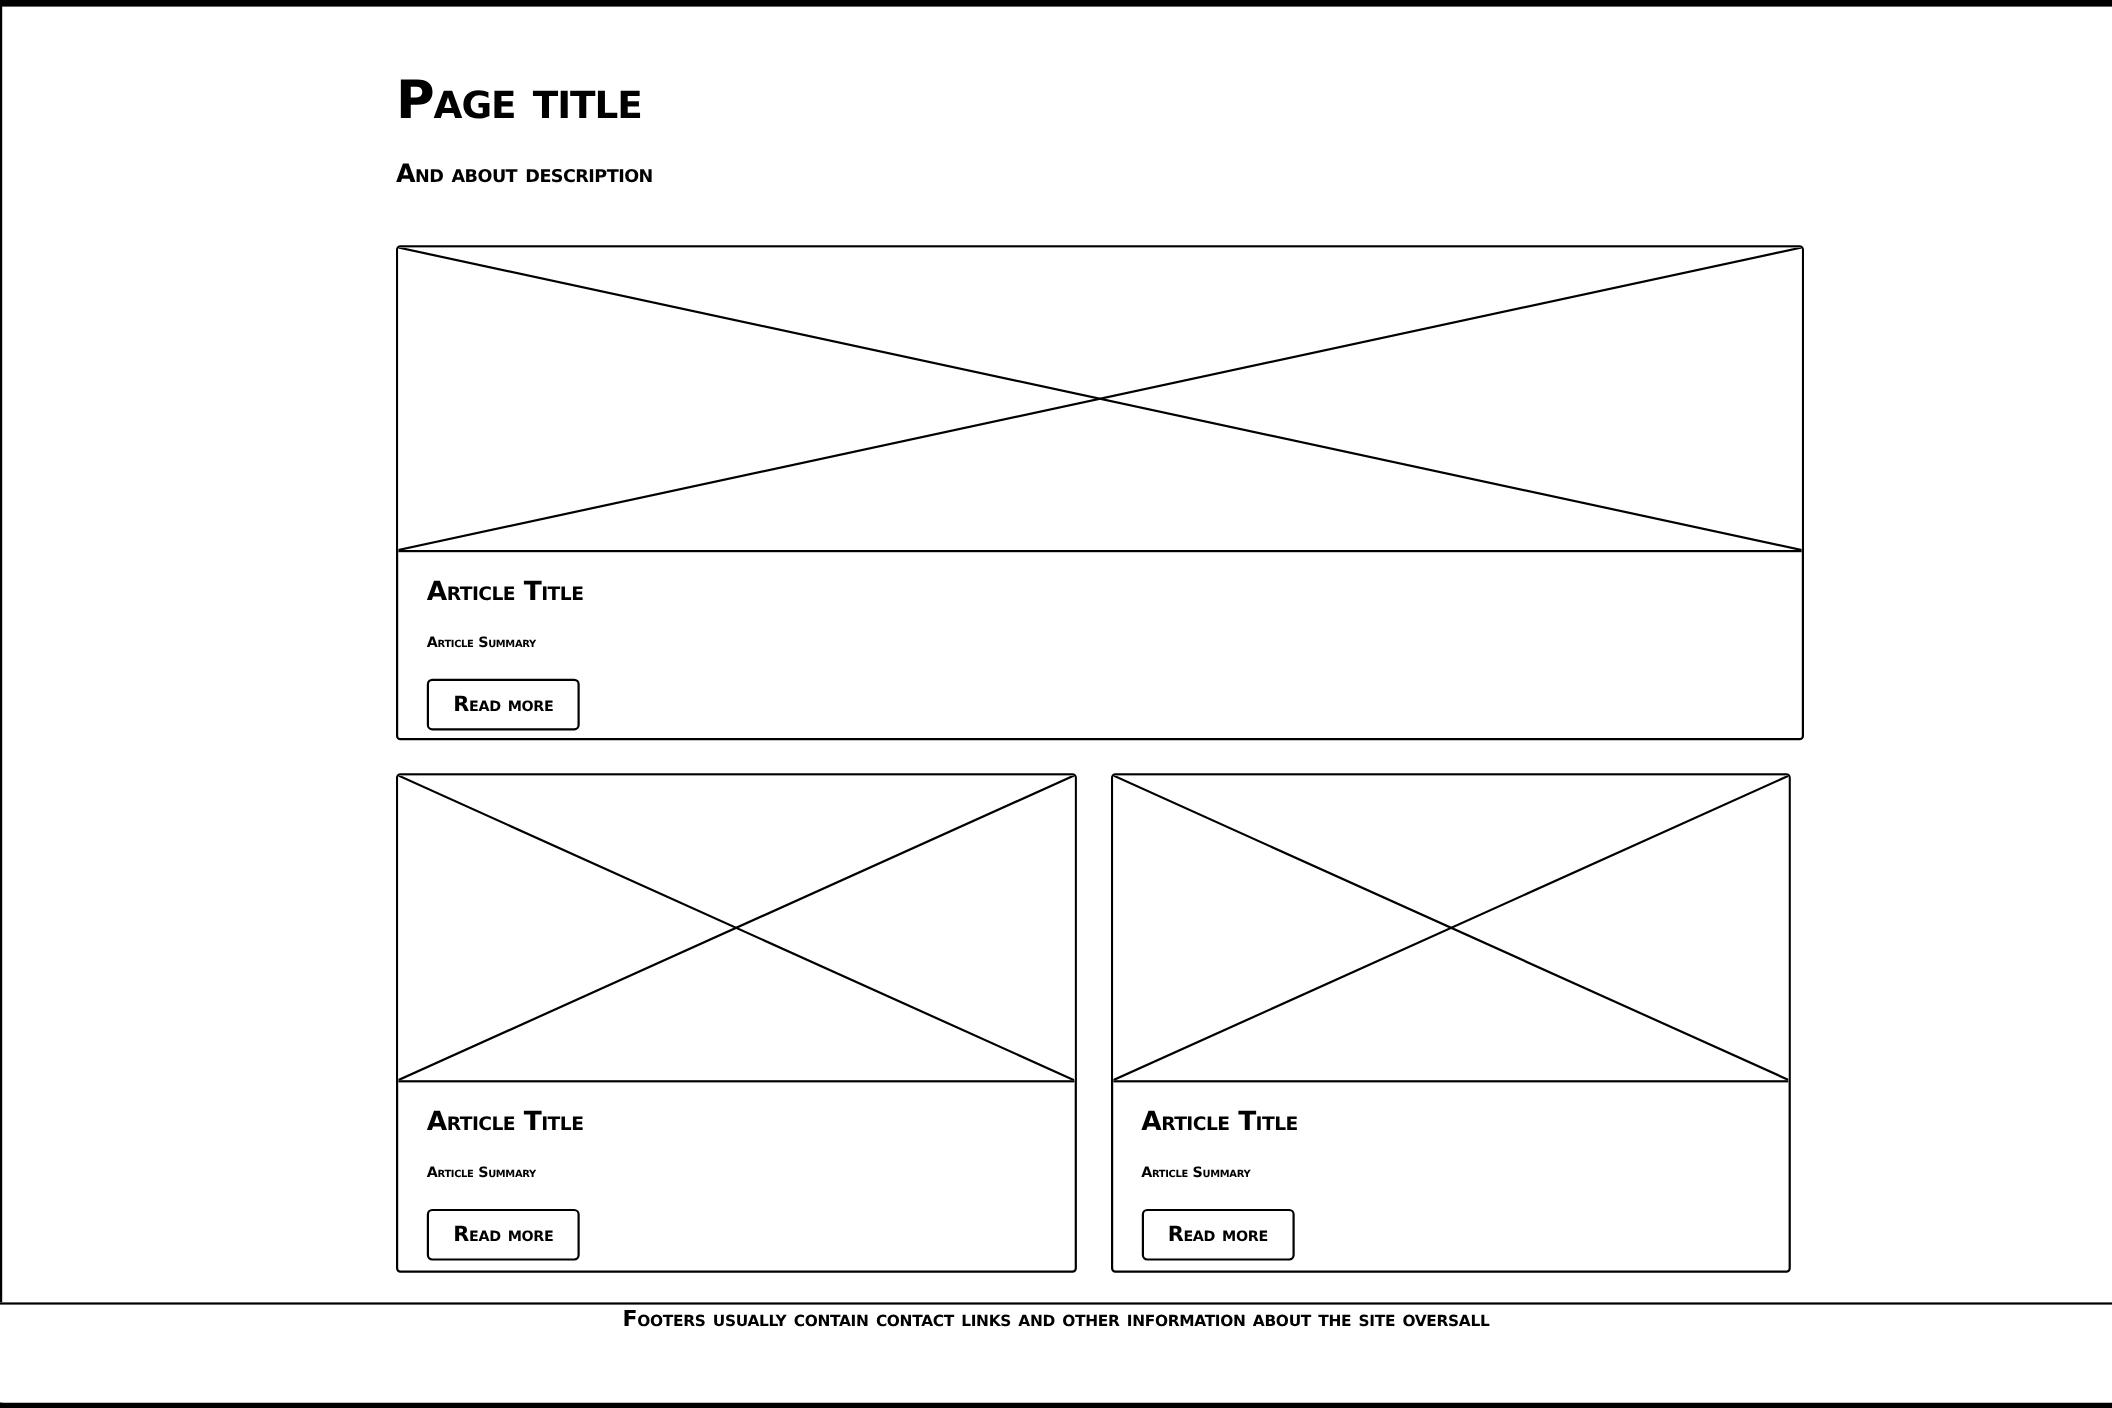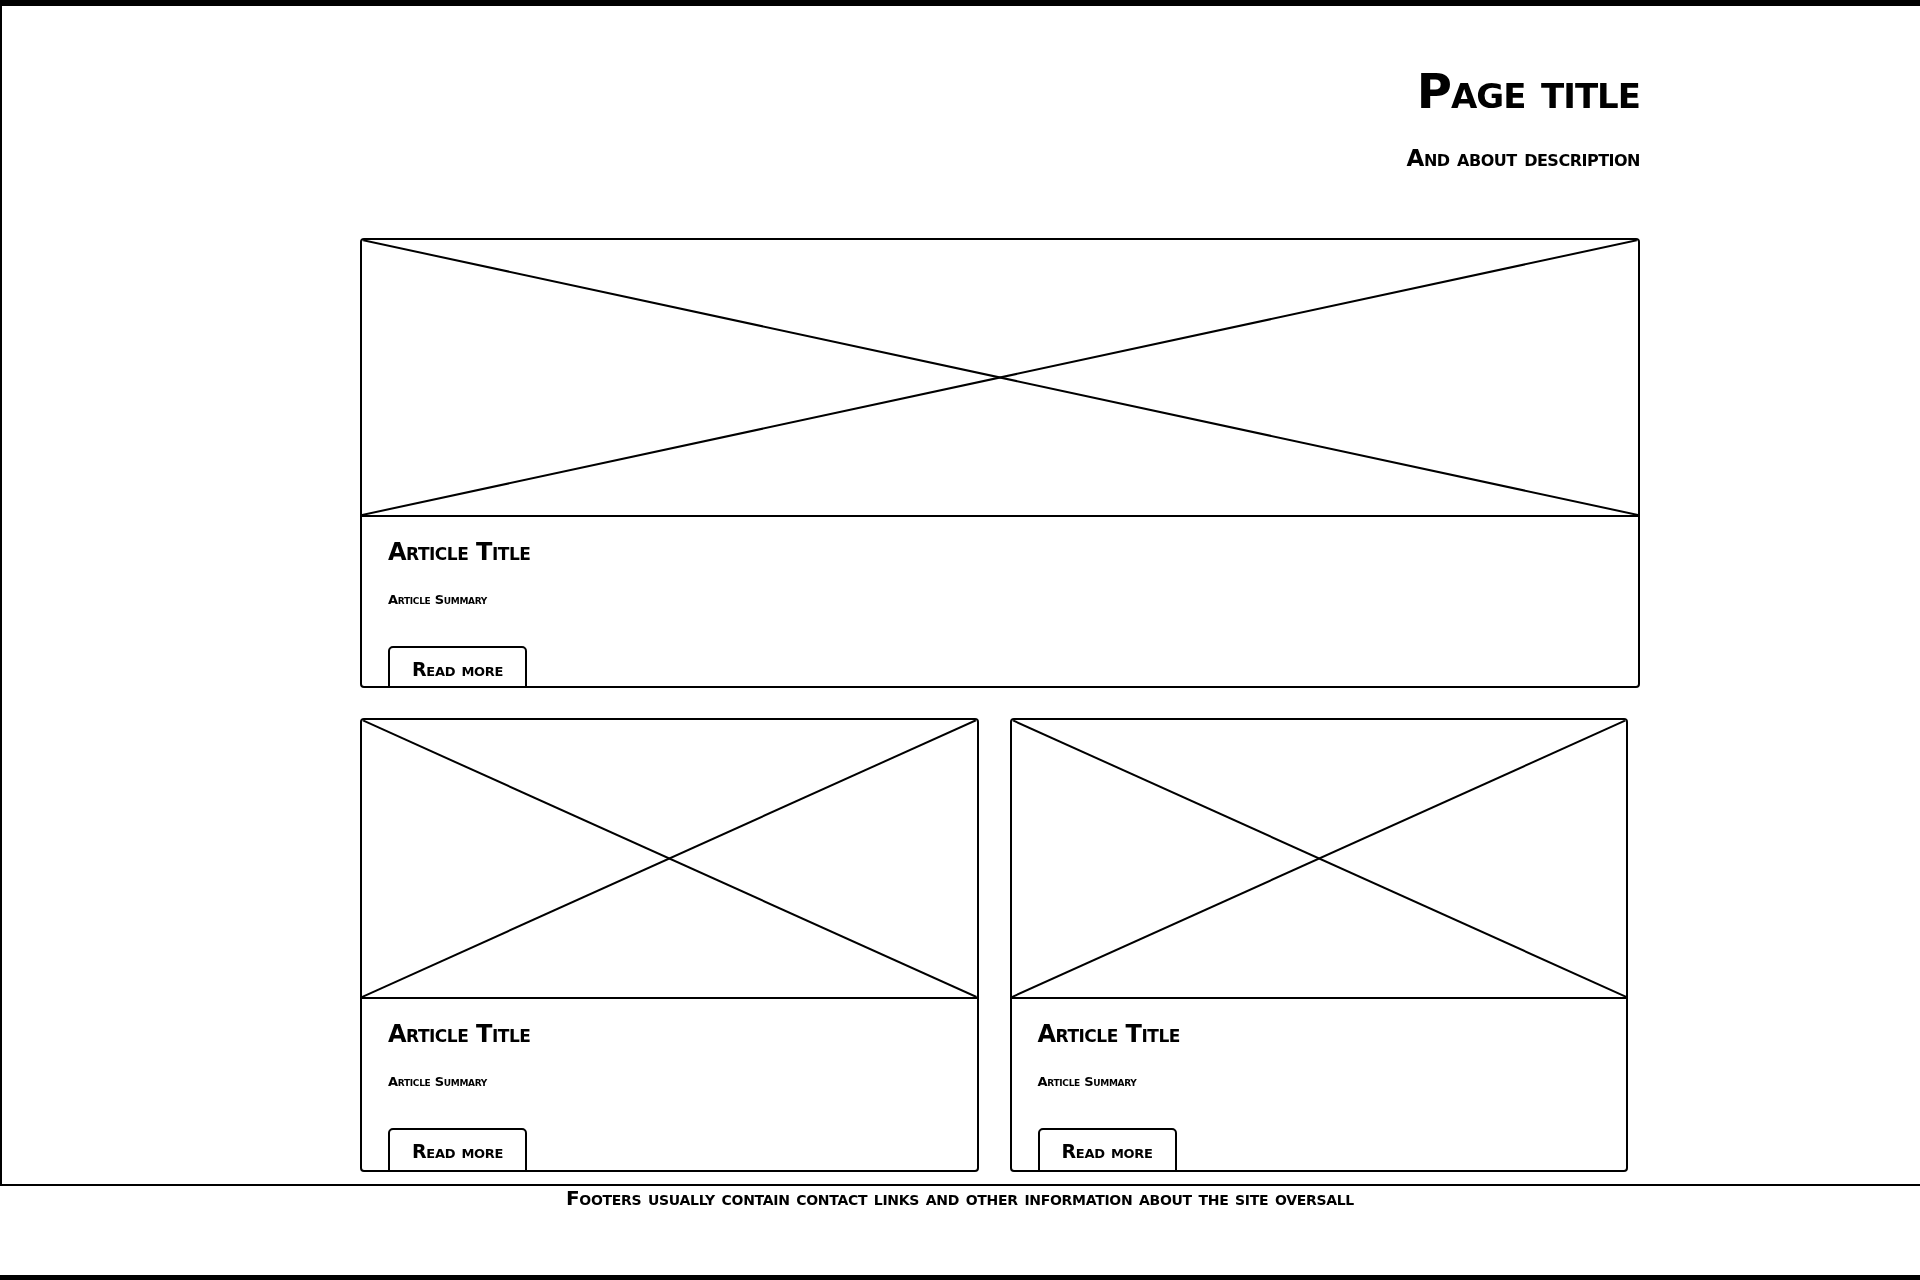--- a/index.html
+++ b/index.html
@@ -24,39 +24,39 @@
     font-variant: small-caps;
     color: #000;
   }
 
   
   .page-header {
     position: absolute;
     left: 358px;
     top: 0;
     width: 1280px;
-    text-align: right;
+    text-align: left;
   }
   .page-title {
     margin-top: 58px;
     font-size: 48px;
     line-height: 1.15;
     letter-spacing: -1px;
   }
   .page-subtitle {
     margin-top: 26px;
     font-size: 23px;
     letter-spacing: -0.5px;
   }
 
   
   .content {
     position: absolute;
     left: 358px;
-    top: 232px;
+    top: 217px;
     width: 1268px;
   }
   .card {
     background: #fff;
     border: 2.5px solid #000;
     border-radius: 4px;
     overflow: hidden;
   }
   .card.hero {
     width: 1280px;
@@ -95,21 +95,21 @@
     font-size: 24px;
     letter-spacing: -0.5px;
   }
   .article-summary {
     margin-top: 26px;
     font-size: 13px;
     letter-spacing: -0.3px;
   }
   .read-more-button {
     display: inline-block;
-    margin-top: 39px;
+    margin-top: 25px;
     padding: 10px 22px 11px 22px;
     font-family: inherit;
     font-weight: bold;
     font-variant: small-caps;
     font-size: 19px;
     letter-spacing: -0.3px;
     color: #000;
     background: #fff;
     border: 2.5px solid #000;
     border-radius: 5px;

